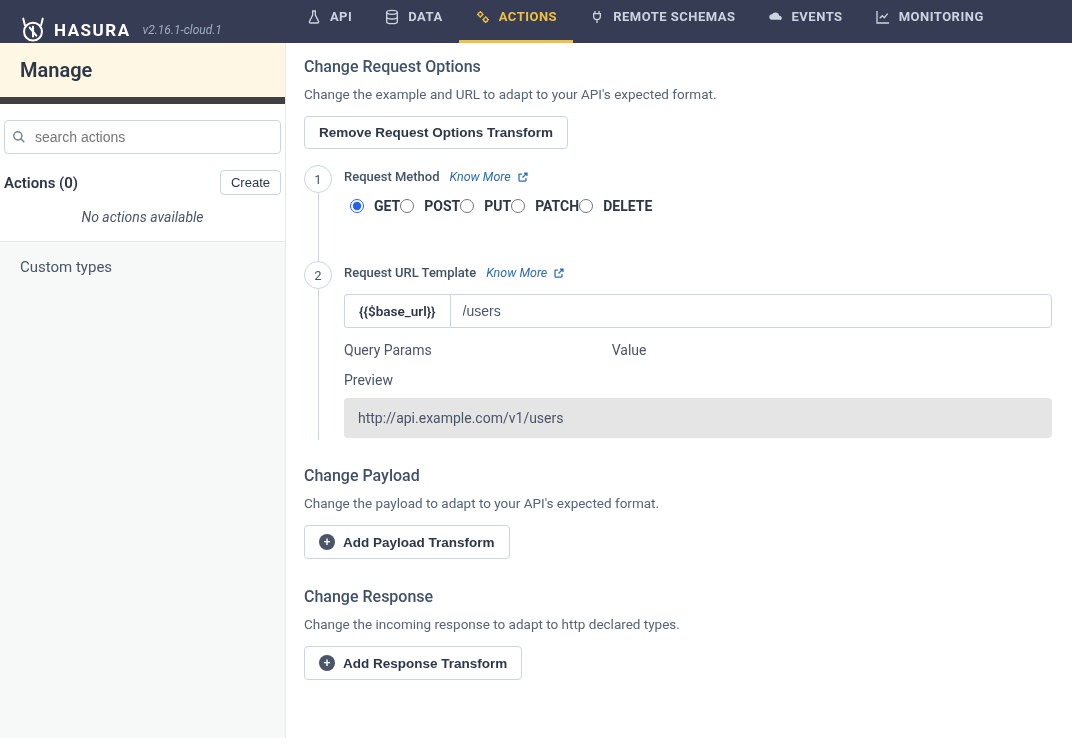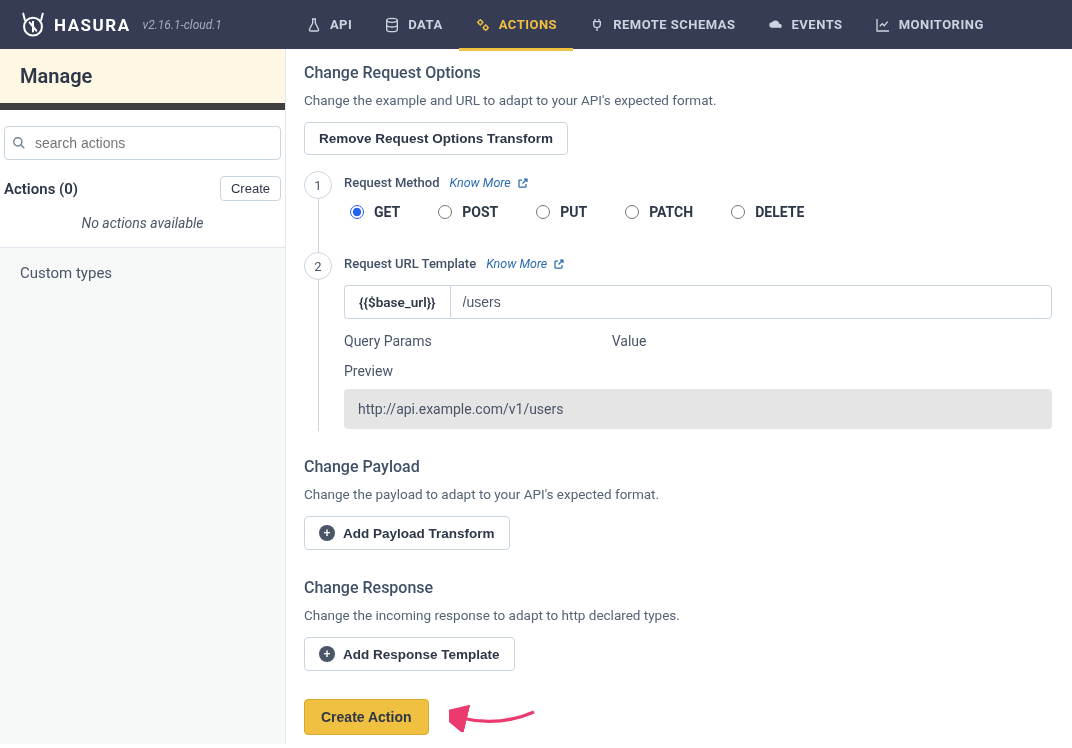--- a/index.html
+++ b/index.html
@@ -7,24 +7,24 @@
     font-family: -apple-system, BlinkMacSystemFont, "Segoe UI", Roboto, sans-serif;
     background: #fff;
     color: #2d3748;
     width: 1072px;
     height: 748px;
     overflow: hidden;
   }
 
   
   .navbar {
-    height: 49px;
+    height: 43px;
     background: #363c54;
     display: flex;
-    align-items: center;
+    align-items: flex-end;
     padding: 0 20px;
     color: #cbd5e0;
   }
   .navbar-logo {
     display: flex;
     align-items: center;
     gap: 8px;
     margin-right: 8px;
   }
   .navbar-logo-icon {
@@ -249,21 +249,21 @@
     font-style: italic;
     color: #2b6cb0;
     cursor: pointer;
     display: inline-flex;
     align-items: center;
     gap: 6px;
   }
   .ext-icon { width: 12px; height: 12px; }
 
   
-  .radio-row { display: flex; gap: 38px; padding-left: 6px; margin-bottom: 10px; }
+  .radio-row { display: flex; padding-left: 6px; margin-bottom: 25px; }
   .radio-item { display: flex; align-items: center; gap: 10px; cursor: pointer; }
   .radio-item input { accent-color: #2563eb; width: 14px; height: 14px; }
   .radio-label { font-size: 14px; font-weight: 700; color: #2d3748; }
 
   
   .url-row { display: flex; margin-bottom: 14px; }
   .url-prefix {
     border: 1px solid #cbd5e0;
     border-right: none;
     background: #fff;
@@ -454,30 +454,19 @@
         <span class="plus-circle">+</span>
         <span>Add Payload Transform</span>
       </button>
     </div>
 
     <div class="section">
       <div class="section-title">Change Response</div>
       <div class="section-desc">Change the incoming response to adapt to http declared types.</div>
       <button class="btn-outline">
         <span class="plus-circle">+</span>
-        <span>Add Response Template</span>
+        <span>Add Response Transform</span>
       </button>
     </div>
 
-    <div class="create-row">
-      <button class="btn-primary">Create Action</button>
-      <svg class="arrow-anno" width="90" height="30" viewBox="0 0 90 30">
-        <defs>
-            <marker id="ah" markerWidth="10" markerHeight="10" refX="2" refY="5" orient="auto">
-              <path d="M0 0 L10 5 L0 10 Z" fill="#ec3a6e"></path>
-            </marker>
-          </defs>
-        <path d="M85 10 Q50 25 12 16" stroke="#ec3a6e" stroke-width="3" fill="none" marker-end="url(#ah)"></path>
-      </svg>
-    </div>
 
   </div>
 </div>
 
 </body></html>

